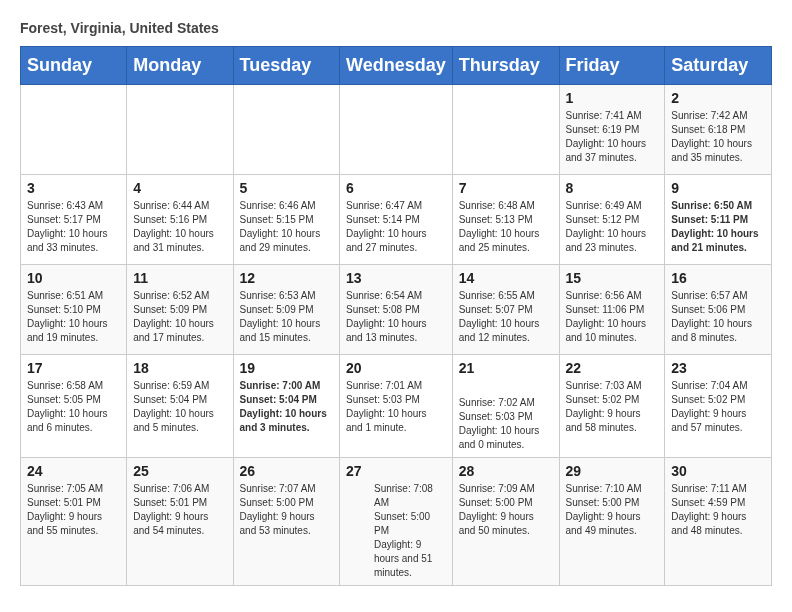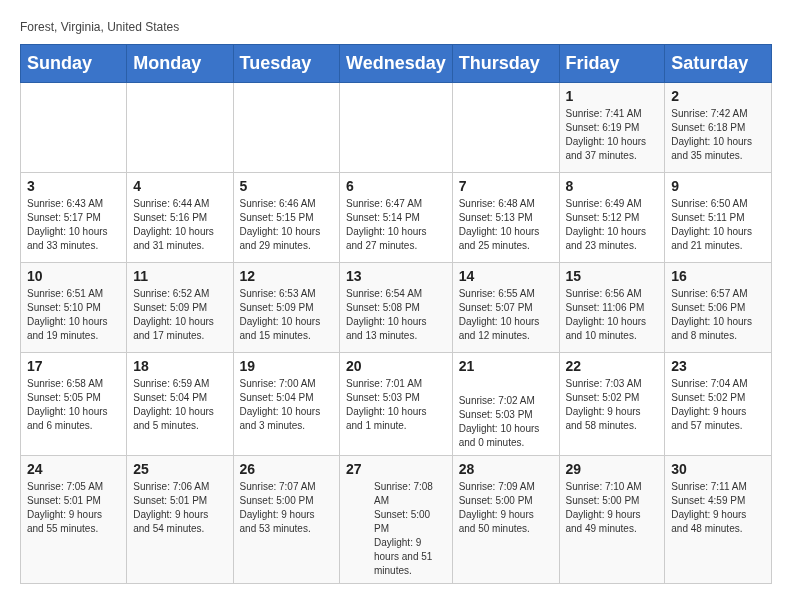--- a/index.html
+++ b/index.html
@@ -36,22 +36,23 @@
     }
     .title-area {
       text-align: right;
     }
     .month-title {
       font-size: 36px;
       font-weight: bold;
       color: #222;
     }
     .location {
-      font-size: 12px;
+      font-size: 14px;
       color: #444;
+      font-weight: bold;
     }
     table {
       width: 100%;
       border-collapse: collapse;
       font-size: 11px;
     }
     thead tr {
       background-color: #3a74c9;
       color: #fff;
     }
@@ -165,21 +166,21 @@
 Daylight: 10 hours and 25 minutes.</div>
         </td>
         <td>
           <span class="day-number">8</span>
           <div class="day-info" style="white-space: pre-line;">Sunrise: 6:49 AM
 Sunset: 5:12 PM
 Daylight: 10 hours and 23 minutes.</div>
         </td>
         <td>
           <span class="day-number">9</span>
-          <div class="day-info" style="white-space: pre-line;">Sunrise: 6:50 AM
+          <div class="day-info" style="white-space: pre-line; font-weight: bold;">Sunrise: 6:50 AM
 Sunset: 5:11 PM
 Daylight: 10 hours and 21 minutes.</div>
         </td>
       </tr>
       <tr>
         <td>
           <span class="day-number">10</span>
           <div class="day-info" style="white-space: pre-line;">Sunrise: 6:51 AM
 Sunset: 5:10 PM
 Daylight: 10 hours and 19 minutes.</div>
@@ -229,21 +230,21 @@
 Daylight: 10 hours and 6 minutes.</div>
         </td>
         <td>
           <span class="day-number">18</span>
           <div class="day-info" style="white-space: pre-line;">Sunrise: 6:59 AM
 Sunset: 5:04 PM
 Daylight: 10 hours and 5 minutes.</div>
         </td>
         <td>
           <span class="day-number">19</span>
-          <div class="day-info" style="white-space: pre-line;">Sunrise: 7:00 AM
+          <div class="day-info" style="white-space: pre-line; font-weight: bold;">Sunrise: 7:00 AM
 Sunset: 5:04 PM
 Daylight: 10 hours and 3 minutes.</div>
         </td>
         <td>
           <span class="day-number">20</span>
           <div class="day-info" style="white-space: pre-line;">Sunrise: 7:01 AM
 Sunset: 5:03 PM
 Daylight: 10 hours and 1 minute.</div>
         </td>
         <td>

